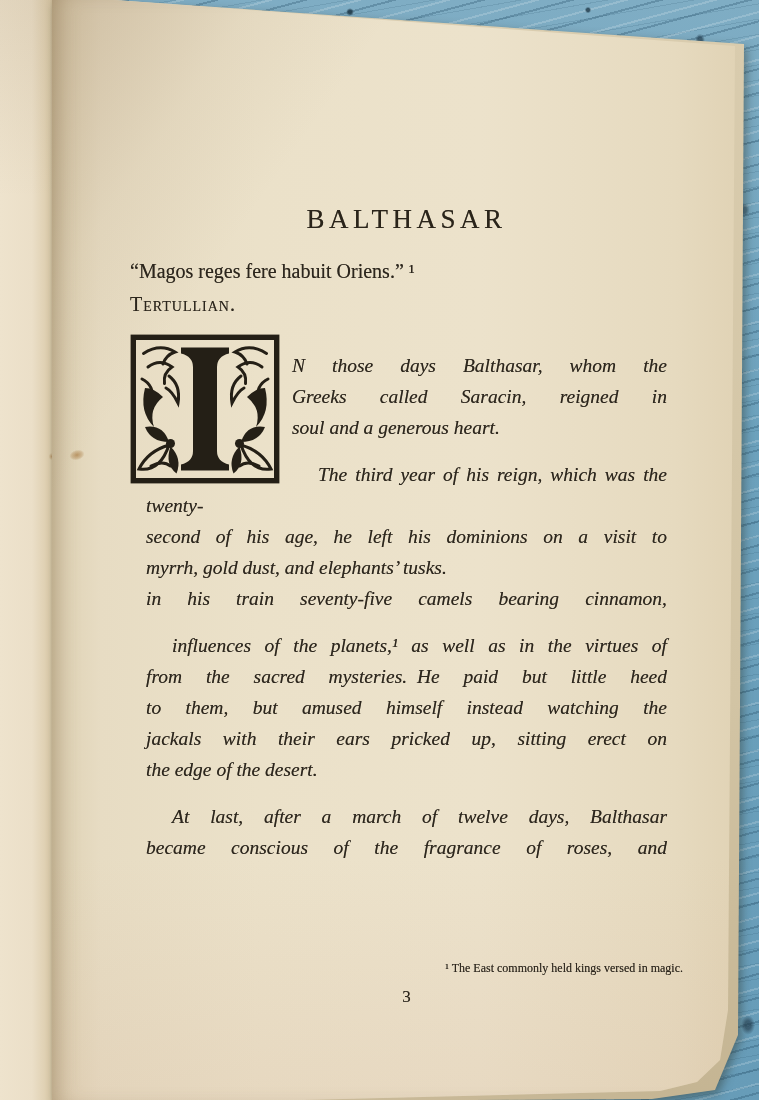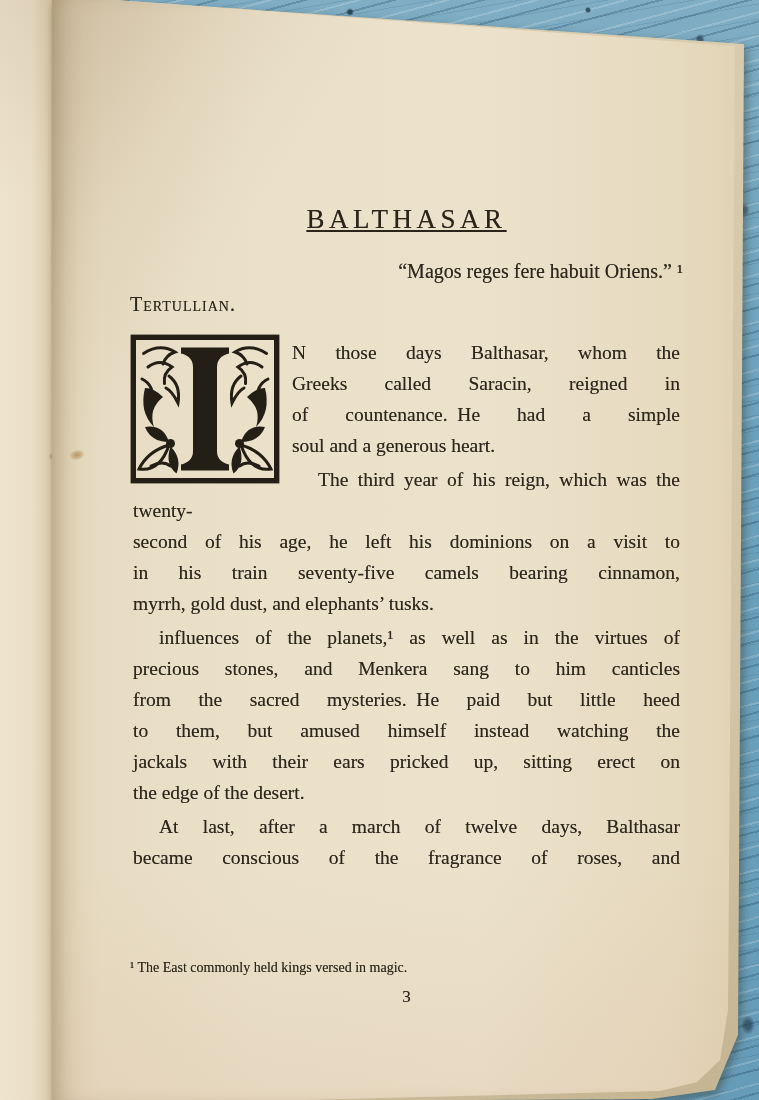--- a/index.html
+++ b/index.html
@@ -68,48 +68,48 @@
 
   #page-stain {
     position: absolute; left: 16px; top: 449px; width: 18px; height: 12px;
     border-radius: 50%; transform: rotate(-15deg);
     background: radial-gradient(closest-side, rgba(158,106,44,0.6), rgba(158,106,44,0.25) 60%, transparent 85%);
   }
 
   .title {
     position: absolute; left: 78px; top: 204px; width: 553px;
     text-align: center; font-size: 27px; line-height: 30px;
-    letter-spacing: 4.5px; color: #2a241a; text-decoration: underline;
+    letter-spacing: 4.5px; color: #2a241a;
   }
   .epigraph {
     position: absolute; left: 78px; top: 259px; width: 553px;
-    text-align: right; font-size: 20px; line-height: 24px;
+    text-align: left; font-size: 20px; line-height: 24px;
   }
   .attribution {
     position: absolute; left: 78px; top: 292px; width: 510px;
     font-size: 20px; line-height: 24px;
     font-variant: small-caps; letter-spacing: 1px;
   }
 
   #body-text {
     position: absolute; left: 78px; top: 334px; width: 553px; height: 632px;
     font-size: 19.5px; line-height: 31px; overflow: hidden;
   }
   .dropcap {
     float: left; width: 150px; height: 150px; margin: 0 12px 0 0;
   }
   .dropcap svg { display: block; width: 150px; height: 150px; }
-  .para { margin: 3px; }
+  .para { margin: 16px; font-style: italic; }
   .para.indent .pline:first-child { text-indent: 26px; }
   .pline { text-align: justify; text-align-last: justify; }
   .pline.endline { text-align-last: left; }
 
   .footnote {
     position: absolute; left: 78px; top: 958px; width: 553px;
-    text-align: left; font-size: 14px; line-height: 20px;
+    text-align: right; font-size: 12px; line-height: 20px;
   }
   .page-number {
     position: absolute; left: 78px; top: 987px; width: 553px;
     text-align: center; font-size: 17px; line-height: 20px;
   }
 </style>
 </head>
 <body>
 
 <div id="scene">
@@ -147,32 +147,30 @@
               <path d="M14 88 Q22 84 27 88"></path>
             </g>
             <use href="#ornL" transform="translate(100 0) scale(-1 1)"></use>
             <path d="M34 9 L66 9 L66 13 Q58 15 58 22 L58 78 Q58 85 66 87 L66 91 L34 91 L34 87 Q42 85 42 78 L42 22 Q42 15 34 13 Z" fill="#241f16"></path>
           </svg>
         </div>
 
       <div class="para">
             <div class="pline">N those days Balthasar, whom the</div>
             <div class="pline">Greeks called Saracin, reigned in</div>
-            <div class="pline">of countenance. He had a simple</div>
             <div class="pline endline">soul and a generous heart.</div>
           </div>
           <div class="para indent">
             <div class="pline">The third year of his reign, which was the twenty-</div>
             <div class="pline">second of his age, he left his dominions on a visit to</div>
+            <div class="pline endline">myrrh, gold dust, and elephants’ tusks.</div>
             <div class="pline">in his train seventy-five camels bearing cinnamon,</div>
-            <div class="pline endline">myrrh, gold dust, and elephants’ tusks.</div>
           </div>
           <div class="para indent">
             <div class="pline">influences of the planets,¹ as well as in the virtues of</div>
-            <div class="pline">precious stones, and Menkera sang to him canticles</div>
             <div class="pline">from the sacred mysteries. He paid but little heed</div>
             <div class="pline">to them, but amused himself instead watching the</div>
             <div class="pline">jackals with their ears pricked up, sitting erect on</div>
             <div class="pline endline">the edge of the desert.</div>
           </div>
           <div class="para indent">
             <div class="pline">At last, after a march of twelve days, Balthasar</div>
             <div class="pline">became conscious of the fragrance of roses, and</div>
           </div>
         </div>

